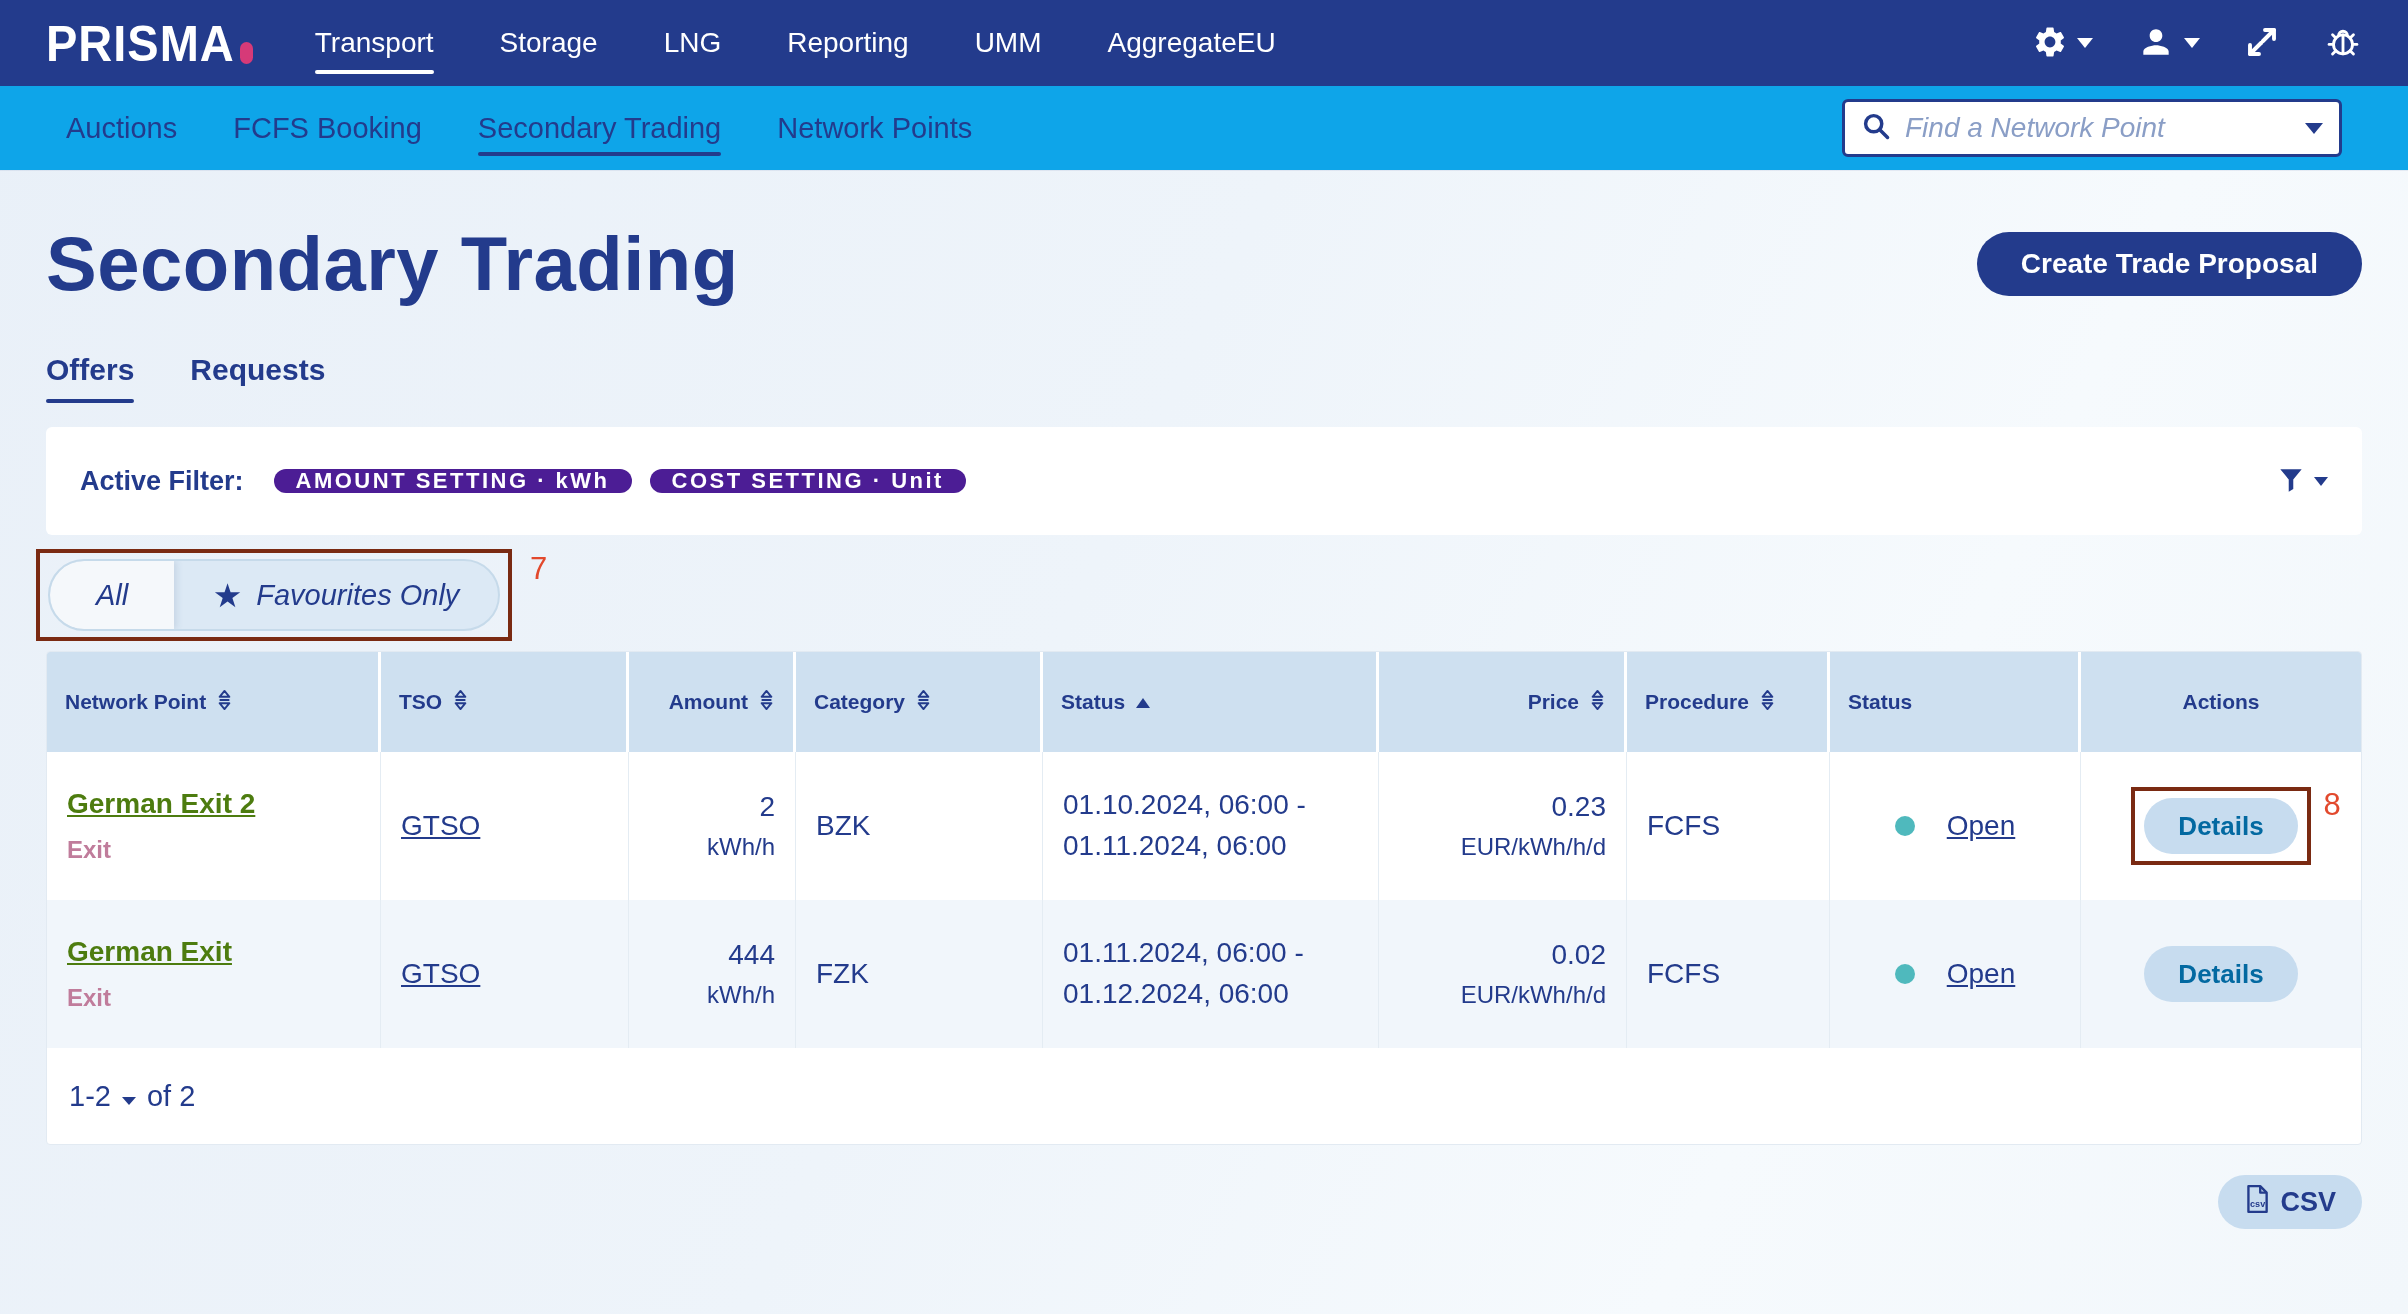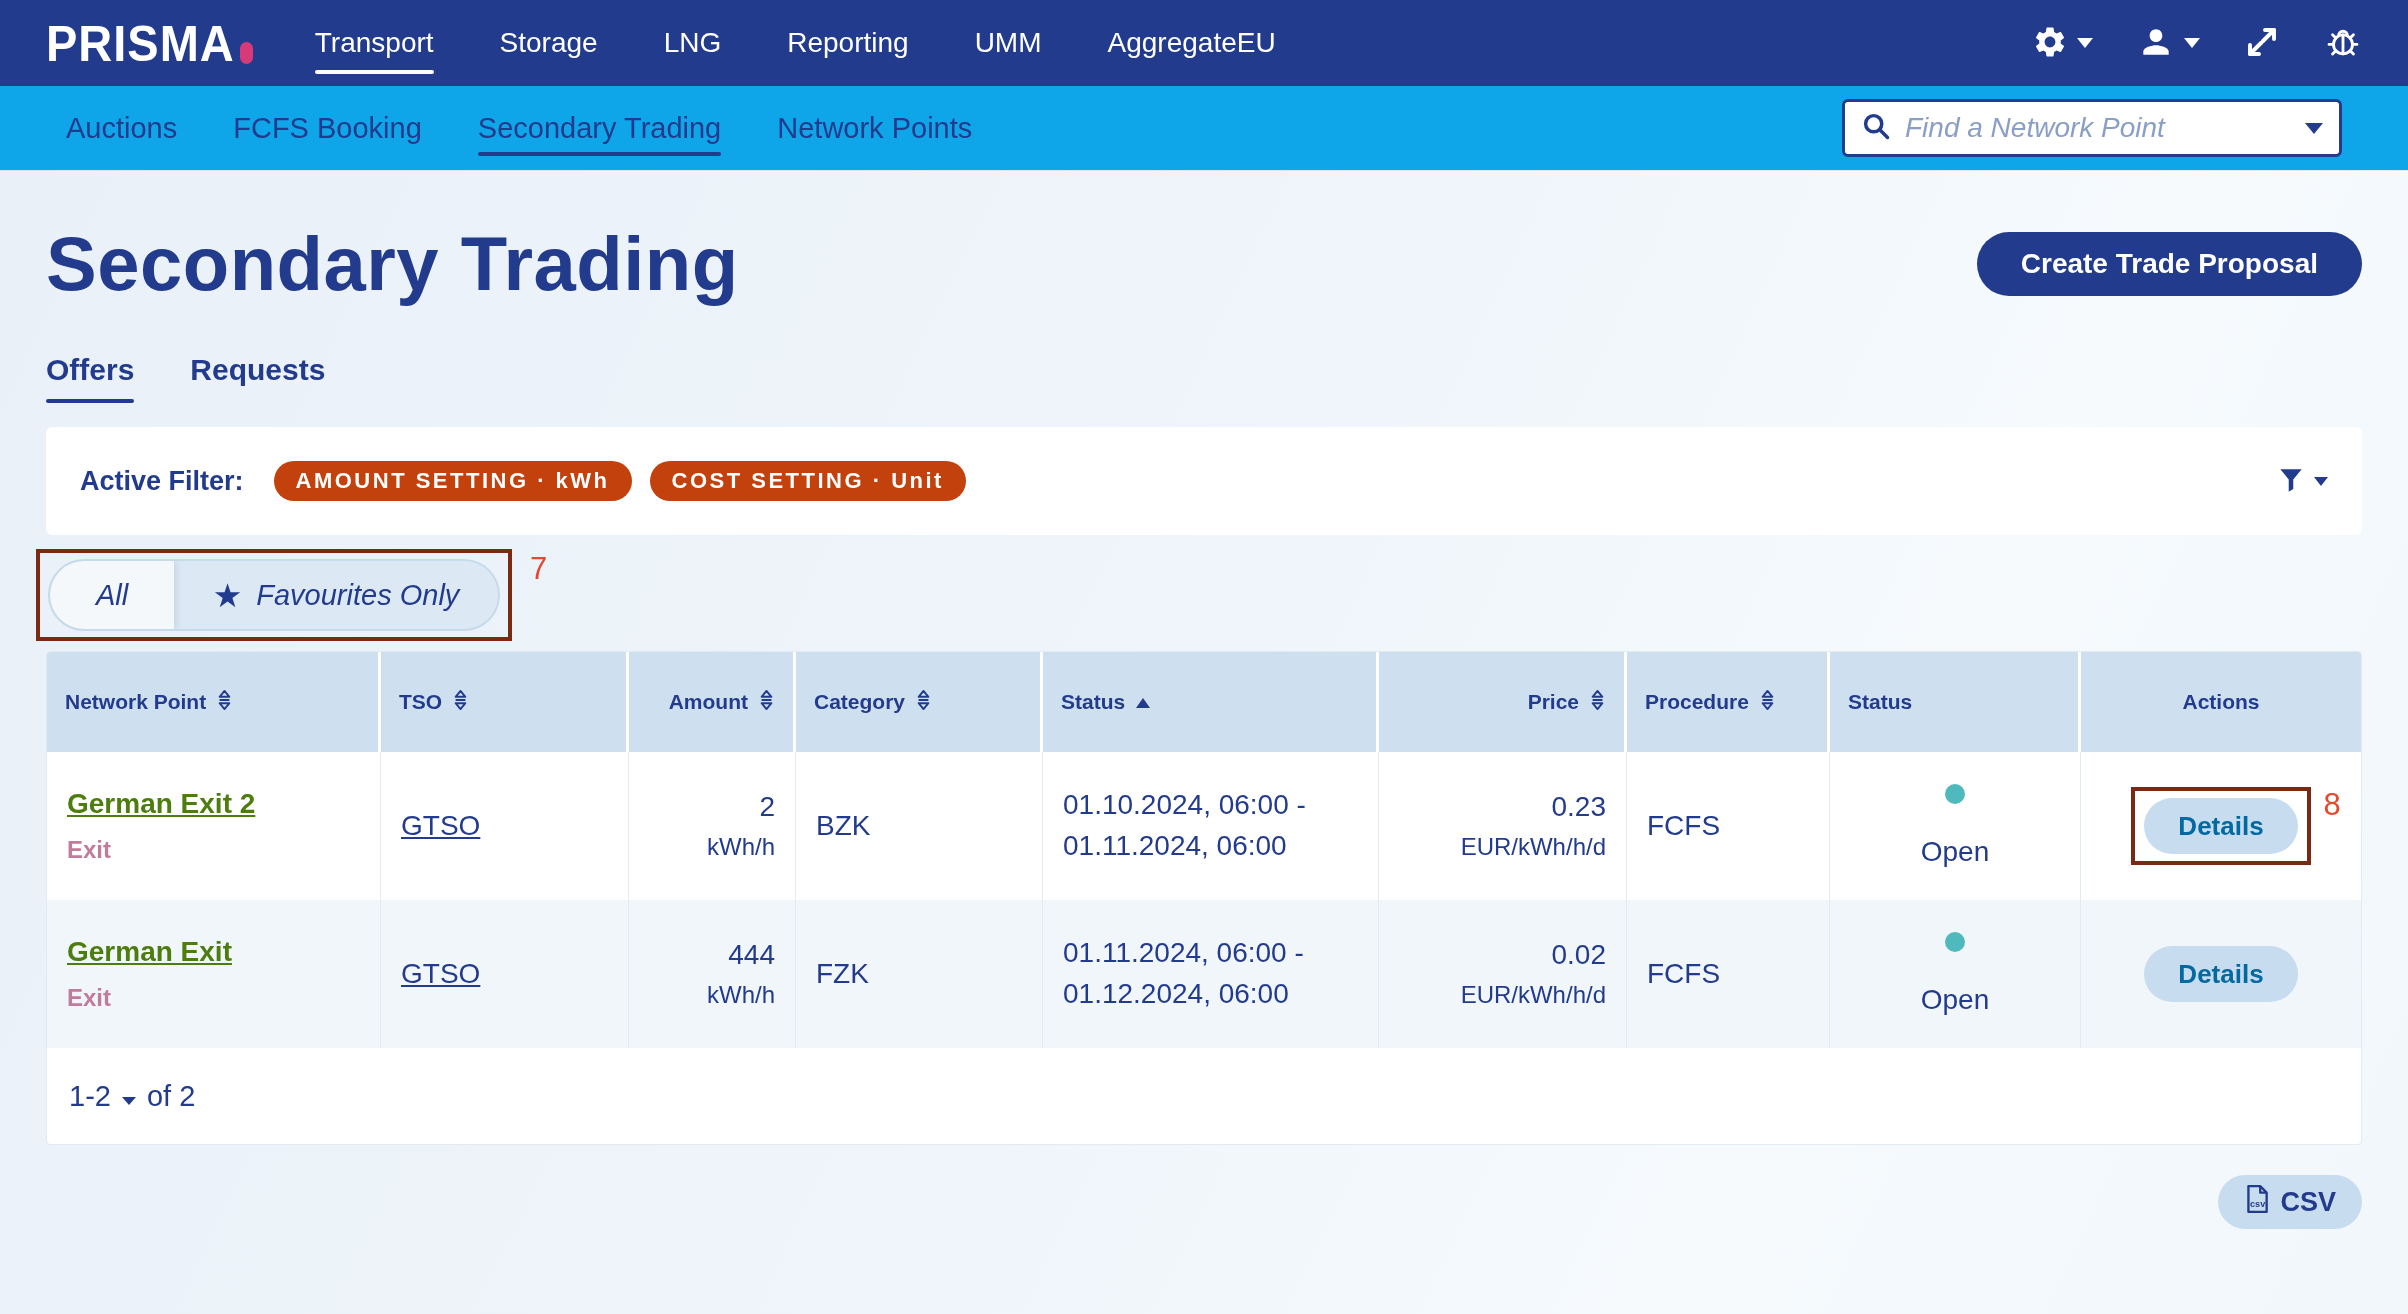--- a/index.html
+++ b/index.html
@@ -49,21 +49,21 @@
   .tabs { margin-top: 46px; display: flex; gap: 56px; font-weight: bold; }
   .tab { font-size: 30px; color: #233b8c; text-decoration: none; position: relative; padding-bottom: 16px; }
   .tab.active::after { content: ""; position: absolute; left: 0; right: 0; bottom: 0; height: 4px; background: #233b8c; border-radius: 2px; }
   
   .filter-card {
     margin-top: 24px; background: #fff; border-radius: 6px; height: 108px;
     display: flex; align-items: center; padding: 0 34px; gap: 18px;
   }
   .filter-label { font-size: 27px; font-weight: bold; margin-right: 12px; }
   .chip {
-    height: 40px; border-radius: 20px; background: #c2410c; color: #fff;
+    height: 24px; border-radius: 20px; background: #4c1d95; color: #fff;
     display: flex; align-items: center; padding: 0 22px;
     font-size: 22px; font-weight: bold; letter-spacing: 2.5px; cursor: pointer;
   }
   .funnel-btn { margin-left: auto; background: none; border: none; display: flex; align-items: center; gap: 7px; cursor: pointer; }
   
   .toggle-row { margin-top: 14px; display: flex; align-items: flex-start; position: relative; }
   .annotation-box { border: 4px solid #7a2a12; padding: 6px 8px; margin-left: -10px; display: inline-block; font-style: italic; }
   .annotation-num { color: #e2492d; font-size: 31px; margin-left: 18px; margin-top: 2px; }
   .fav-toggle {
     width: 452px; height: 72px; background: #dce9f5; border: 2px solid #c6daea;
@@ -83,21 +83,21 @@
   }
   .th:last-child { border-right: none; cursor: default; }
   .th.right { justify-content: flex-end; }
   .th.center { justify-content: center; }
   .trow { height: 148px; font-size: 28px; }
   .trow.alt { background: #f1f6fb; }
   .td { display: flex; flex-direction: column; justify-content: center; padding: 0 20px; border-right: 1px solid #e4ecf3; }
   .td:last-child { border-right: none; }
   .td.right { align-items: flex-end; }
   .td.center-h { flex-direction: row; align-items: center; justify-content: center; }
-  .td.row-h { flex-direction: column; align-items: center; gap: 32px; }
+  .td.row-h { flex-direction: row; align-items: center; gap: 32px; text-decoration: underline; }
   .np-link { color: #4d7c0f; font-weight: bold; font-size: 28px; text-decoration: underline; }
   .direction { margin-top: 16px; color: #c07c9b; font-weight: bold; font-size: 24px; }
   .tso-link { color: #233b8c; font-size: 28px; text-decoration: underline; }
   .unit { margin-top: 10px; font-size: 24px; }
   .runtime-line { line-height: 1.45; }
   .status-dot { width: 20px; height: 20px; border-radius: 50%; background: #4fb9bd; }
   .light-btn {
     height: 56px; padding: 0 34px; border-radius: 28px; border: none; background: #c7dcef;
     color: #0369a1; font-size: 26px; font-weight: bold; font-family: "Liberation Sans", sans-serif; cursor: pointer;
   }

